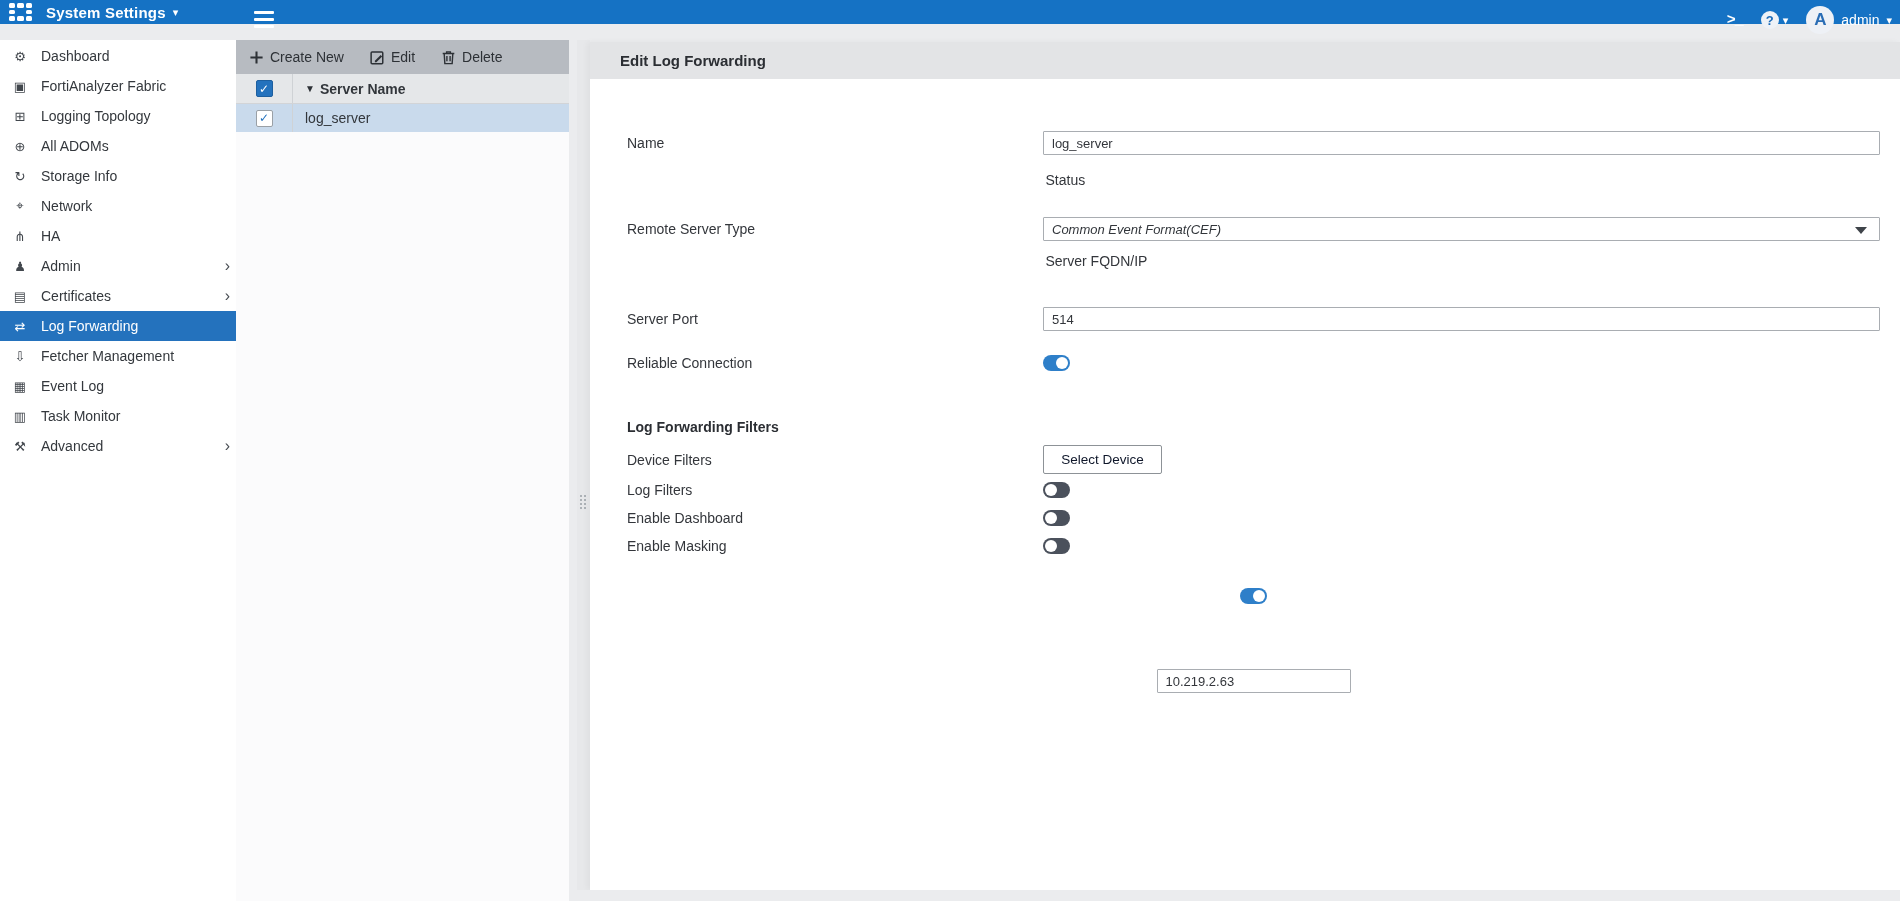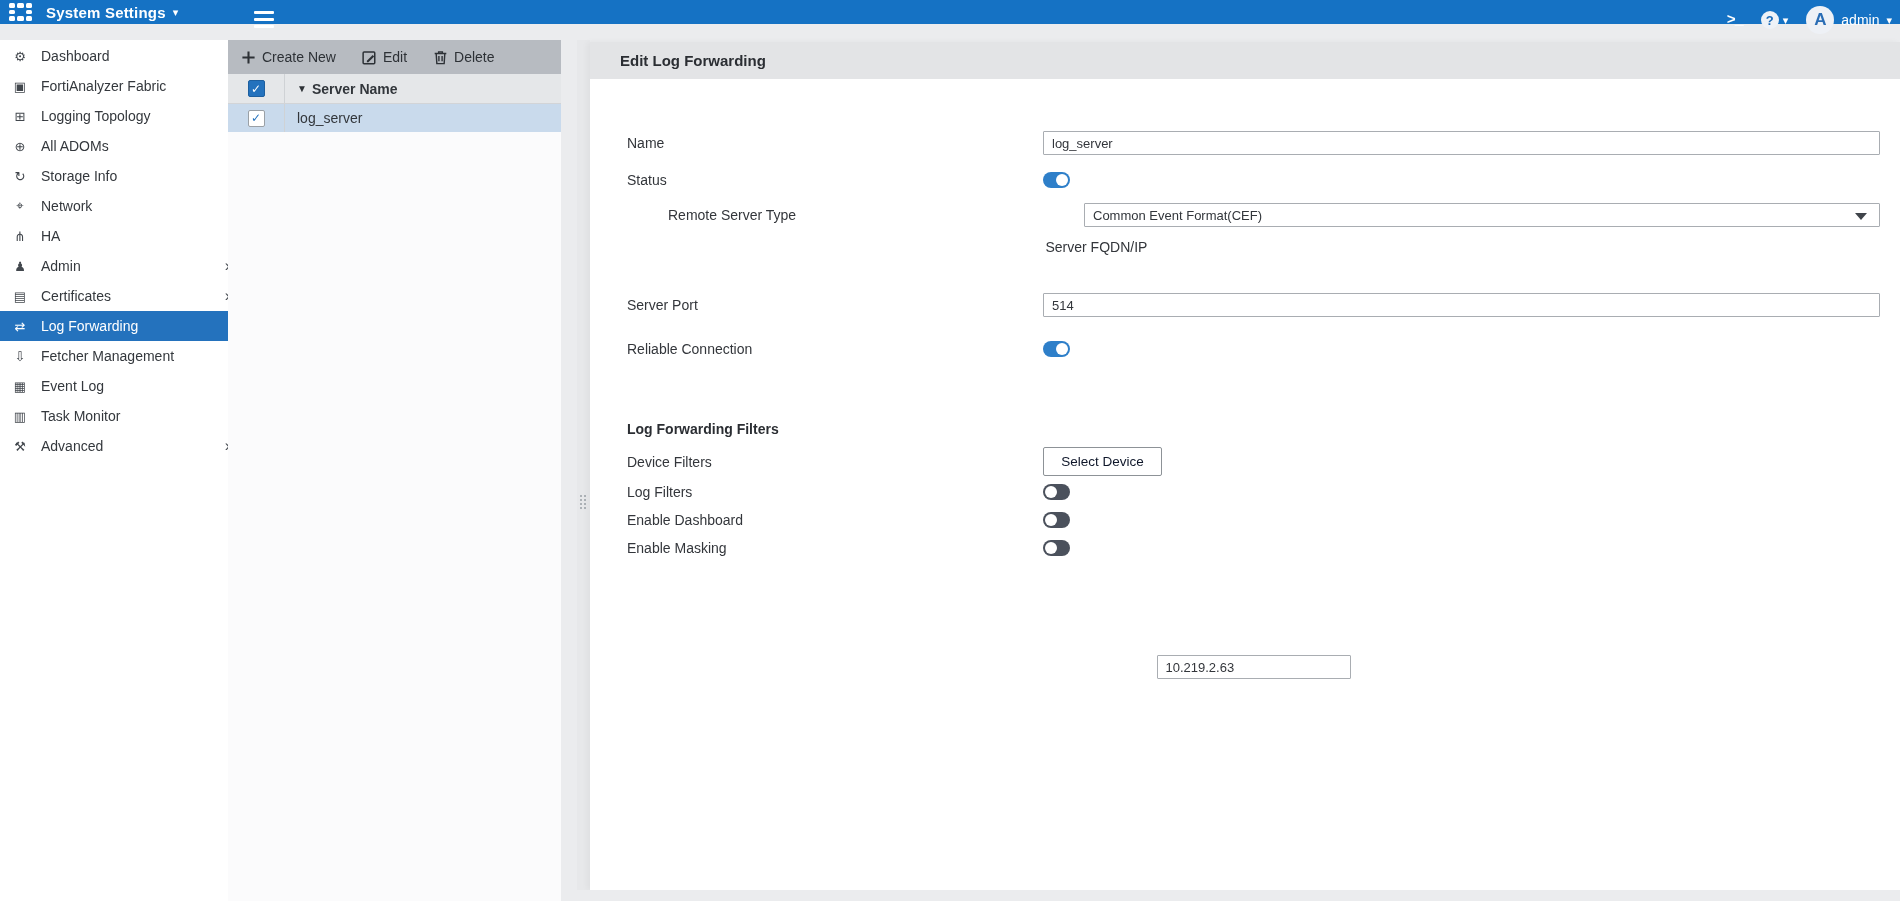--- a/index.html
+++ b/index.html
@@ -39,21 +39,21 @@
     background:#fff; border-right:1px solid #c9ccd0; padding-top:1px;
   }
   .nav-item { height:30px; display:flex; align-items:center; padding:0 8px 0 10px; cursor:pointer; color:#34383d; }
   .nav-icon { width:20px; text-align:center; font-size:13px; color:#42474d; flex:0 0 20px; }
   .nav-label { font-size:14px; margin-left:11px; flex:1 1 auto; white-space:nowrap; }
   .nav-chevron { font-size:16px; color:#4a4f55; line-height:1; padding-right:4px; }
   .nav-item.selected { background:#2472bd; color:#fff; }
   .nav-item.selected .nav-icon { color:#fff; }
 
   
-  .list-panel { position:absolute; left:228px; top:40px; width:333px; height:861px; background:#fbfbfc; }
+  .list-panel { position:absolute; left:236px; top:40px; width:333px; height:861px; background:#fbfbfc; }
   .toolbar { height:34px; background:#b7bbc1; display:flex; align-items:center; gap:26px; padding-left:13px; color:#2d3136; }
   .tb-btn { display:flex; align-items:center; gap:6px; font-size:14px; cursor:pointer; background:none; border:none; color:#2d3136; }
   .tb-btn svg { display:block; }
   .grid-header { height:30px; background:#e5e7e9; border-bottom:1px solid #d2d4d7; display:flex; align-items:center; font-weight:bold; font-size:14px; }
   .grid-row { height:28px; background:#c9daec; display:flex; align-items:center; font-size:14px; cursor:pointer; }
   .cb-cell { width:57px; display:flex; justify-content:center; align-items:center; align-self:stretch; border-right:1px solid #cfd2d5; }
   .name-cell { padding-left:12px; display:flex; align-items:center; gap:5px; }
   .checkbox { width:17px; height:17px; border-radius:2px; display:flex; align-items:center; justify-content:center; font-size:12px; font-weight:bold; cursor:pointer; }
   .checkbox.filled { background:#2472bd; color:#fff; border:1px solid #1d5f9f; }
   .checkbox.outline { background:#fff; color:#2472bd; border:1px solid #9aa0a6; }
@@ -65,32 +65,32 @@
   .grip i { background:#9aa0a6; border-radius:50%; }
 
   
   .detail-panel { position:absolute; left:590px; top:42px; width:1310px; height:848px; background:#fff; box-shadow:-3px 0 6px rgba(0,0,0,0.04); }
   .detail-header { height:37px; background:#e3e4e6; display:flex; align-items:center; padding-left:30px; font-size:15px; font-weight:bold; color:#2b2e33; }
   .form { padding:44px 20px 0 37px; }
   .frow { display:flex; align-items:center; }
   .flabel { width:416px; font-size:14px; color:#33363b; flex:0 0 416px; }
   .fcontrol { flex:1 1 auto; max-width:837px; display:flex; align-items:center; }
   .text-input { width:100%; height:24px; border:1px solid #a9adb2; border-radius:1px; padding:0 8px; font-size:13px; color:#33363b; font-family:inherit; background:#fff; }
-  .select-box { position:relative; width:100%; height:24px; border:1px solid #a9adb2; border-radius:1px; background:#fff; display:flex; align-items:center; padding:0 26px 0 8px; font-size:13px; cursor:pointer; }
+  .select-box { position:relative; width:100%; height:24px; border:1px solid #a9adb2; border-radius:1px; background:#fff; display:flex; align-items:center; padding:0 26px 0 8px; font-size:13px; cursor:pointer;font-style:italic; }
   .select-caret { position:absolute; right:12px; top:9px; width:0; height:0; border-left:6px solid transparent; border-right:6px solid transparent; border-top:7px solid #3f444a; }
   .toggle { width:27px; height:16px; border-radius:9px; position:relative; cursor:pointer; flex:0 0 27px; }
   .toggle .knob { position:absolute; top:2px; width:12px; height:12px; border-radius:50%; background:#fff; }
   .toggle.on { background:#2e7fc9; } .toggle.on .knob { right:2px; }
   .toggle.off { background:#4b515c; } .toggle.off .knob { left:2px; }
   .section-title { font-size:14px; font-weight:bold; color:#2b2e33; height:18px; }
   .btn { height:29px; min-width:119px; background:#fff; border:1px solid #8d9297; border-radius:2px; font-size:13.5px; color:#0f172a; cursor:pointer; padding:0 14px; font-family:inherit; }
 
   
-  .mb9{margin-bottom:9px;} .mb7{margin-bottom:7px;} .mb4{margin-bottom:4px;margin-left:41px;}
-  .mb6{margin-bottom:6px;flex-direction:column;} .mb16{margin-bottom:16px;} .mb48{margin-bottom:64px;}
+  .mb9{margin-bottom:9px;} .mb7{margin-bottom:21px;flex-direction:column;} .mb4{margin-bottom:4px;}
+  .mb6{margin-bottom:6px;flex-direction:column;} .mb16{margin-bottom:16px;} .mb48{margin-bottom:48px;}
   .mb8{margin-bottom:8px;} .mb12{margin-bottom:12px;}
   .h24{height:40px;} .h16{height:16px;} .h29{height:29px;}
 
   
   .bottom-strip { position:absolute; left:577px; top:890px; width:1323px; height:11px; background:#ebecee; }
 </style>
 </head>
 <body>
 
 <header class="topbar">

